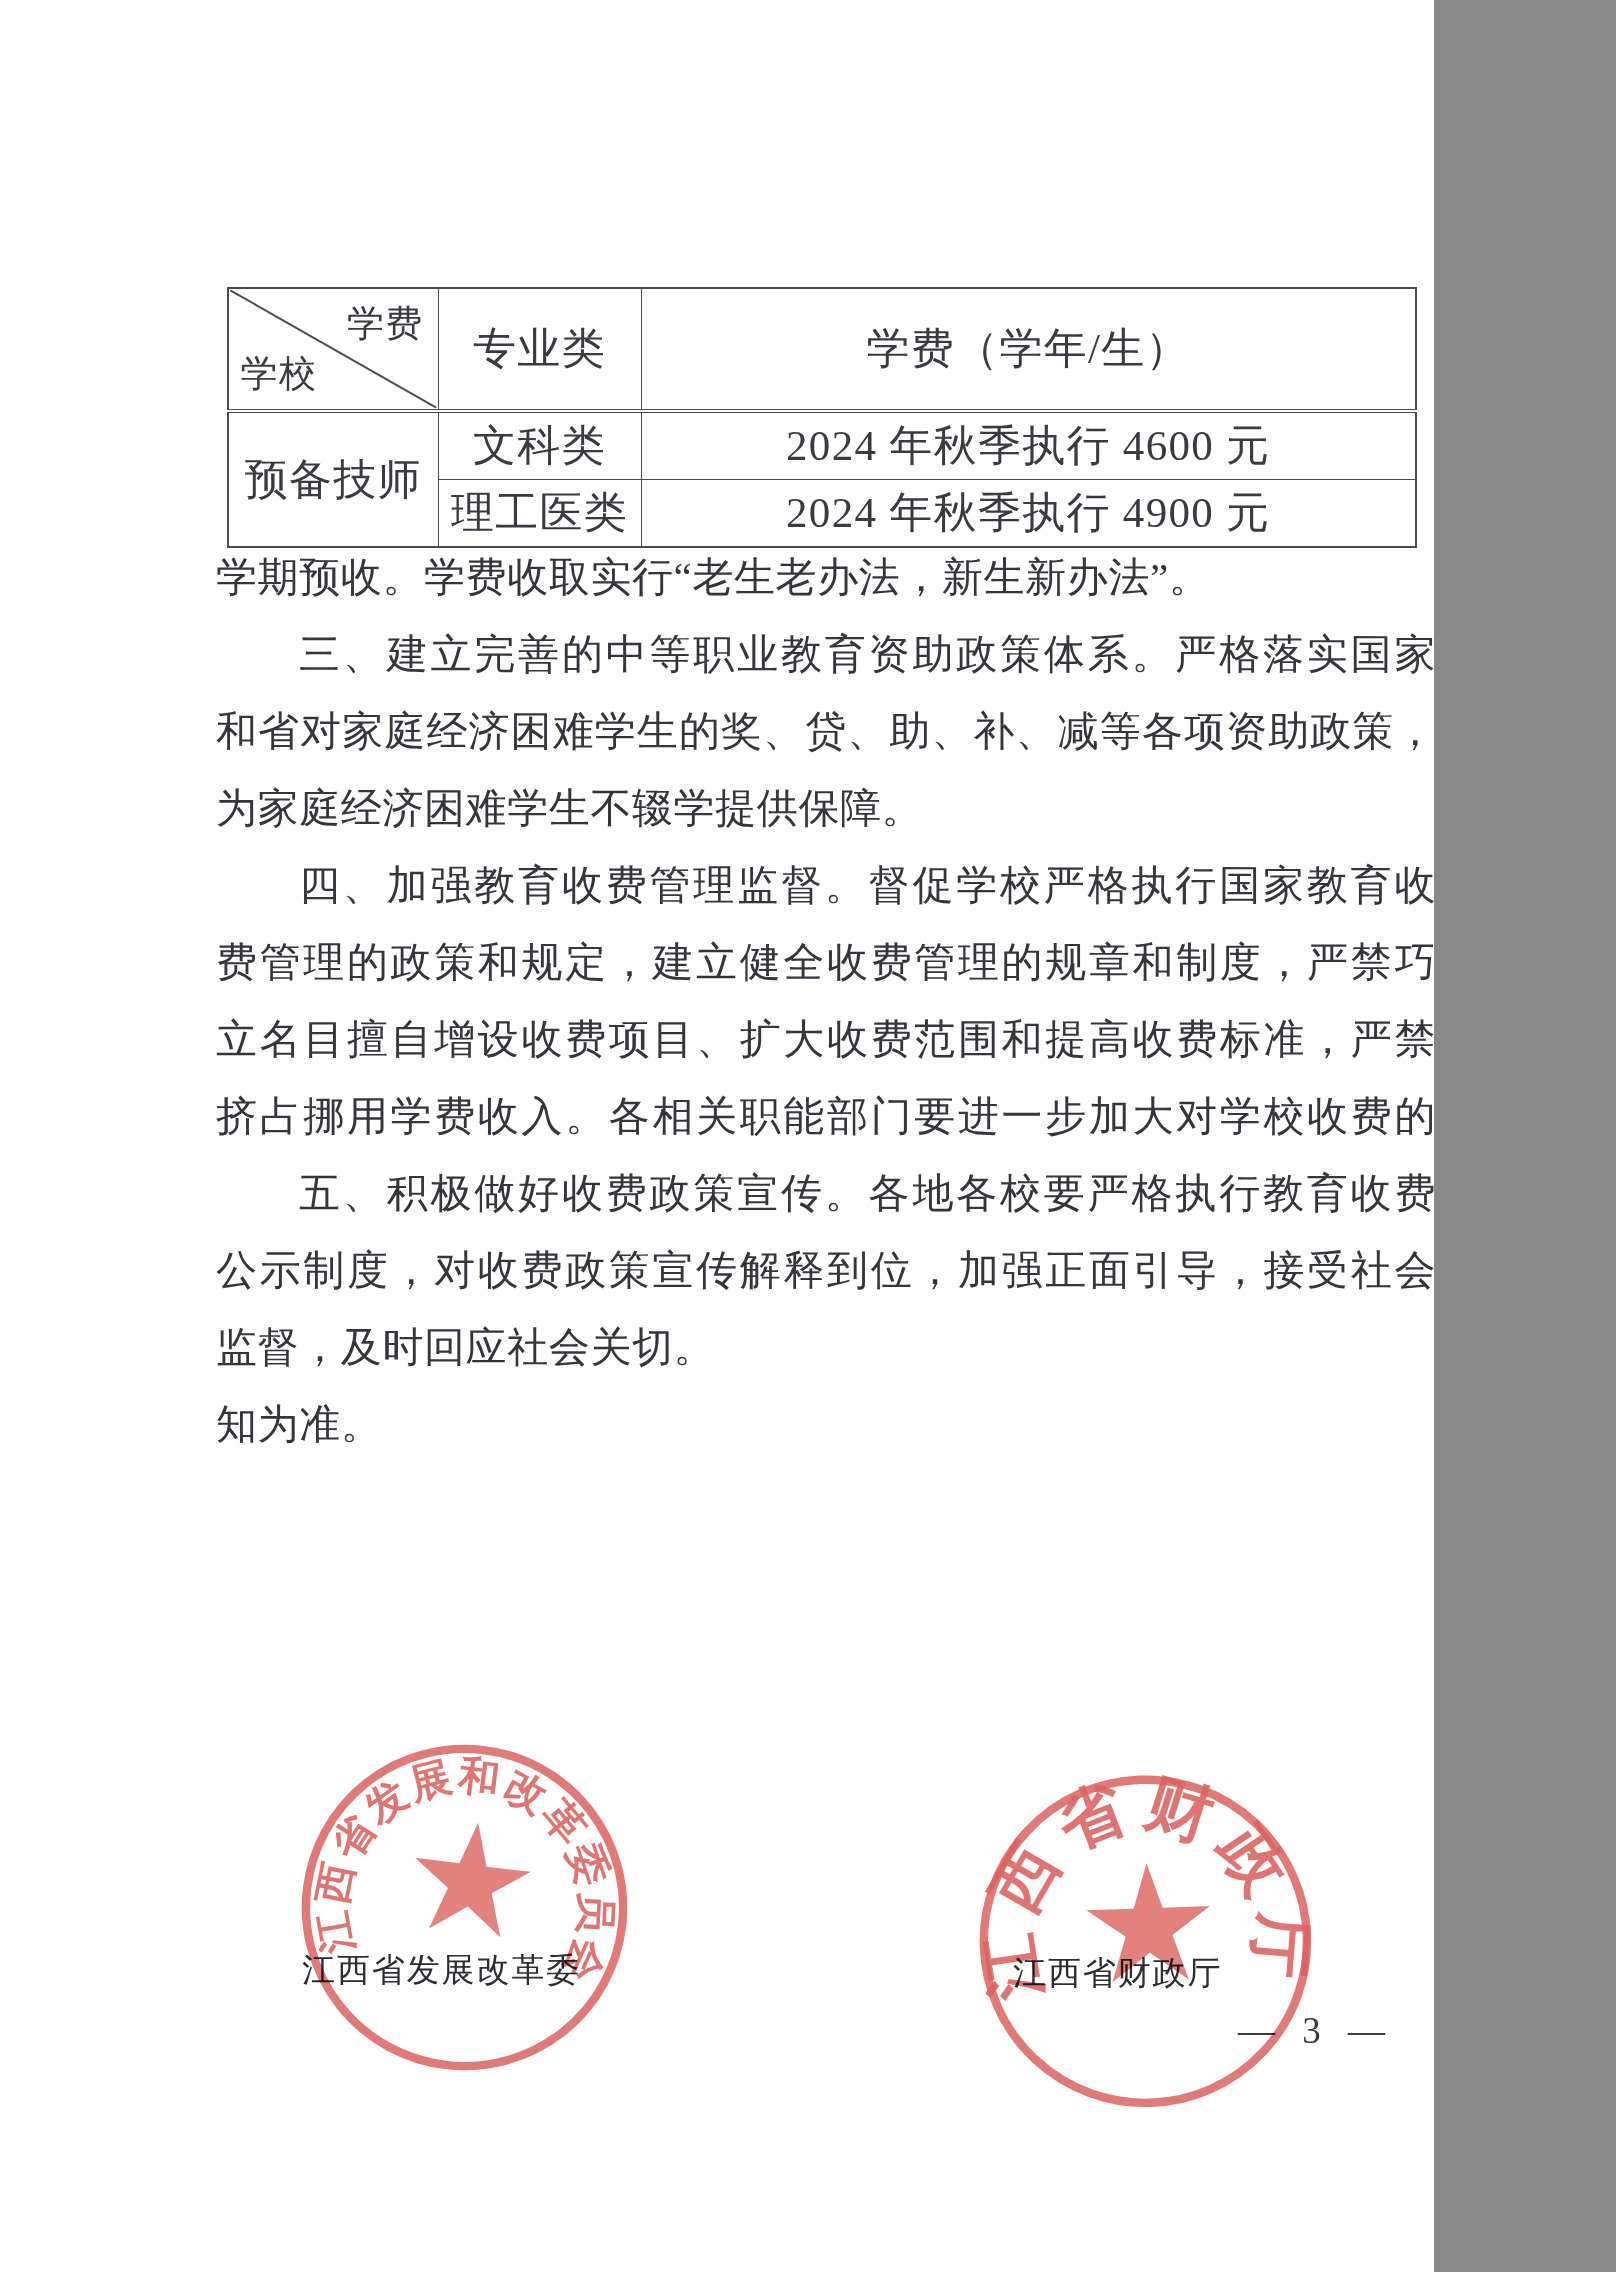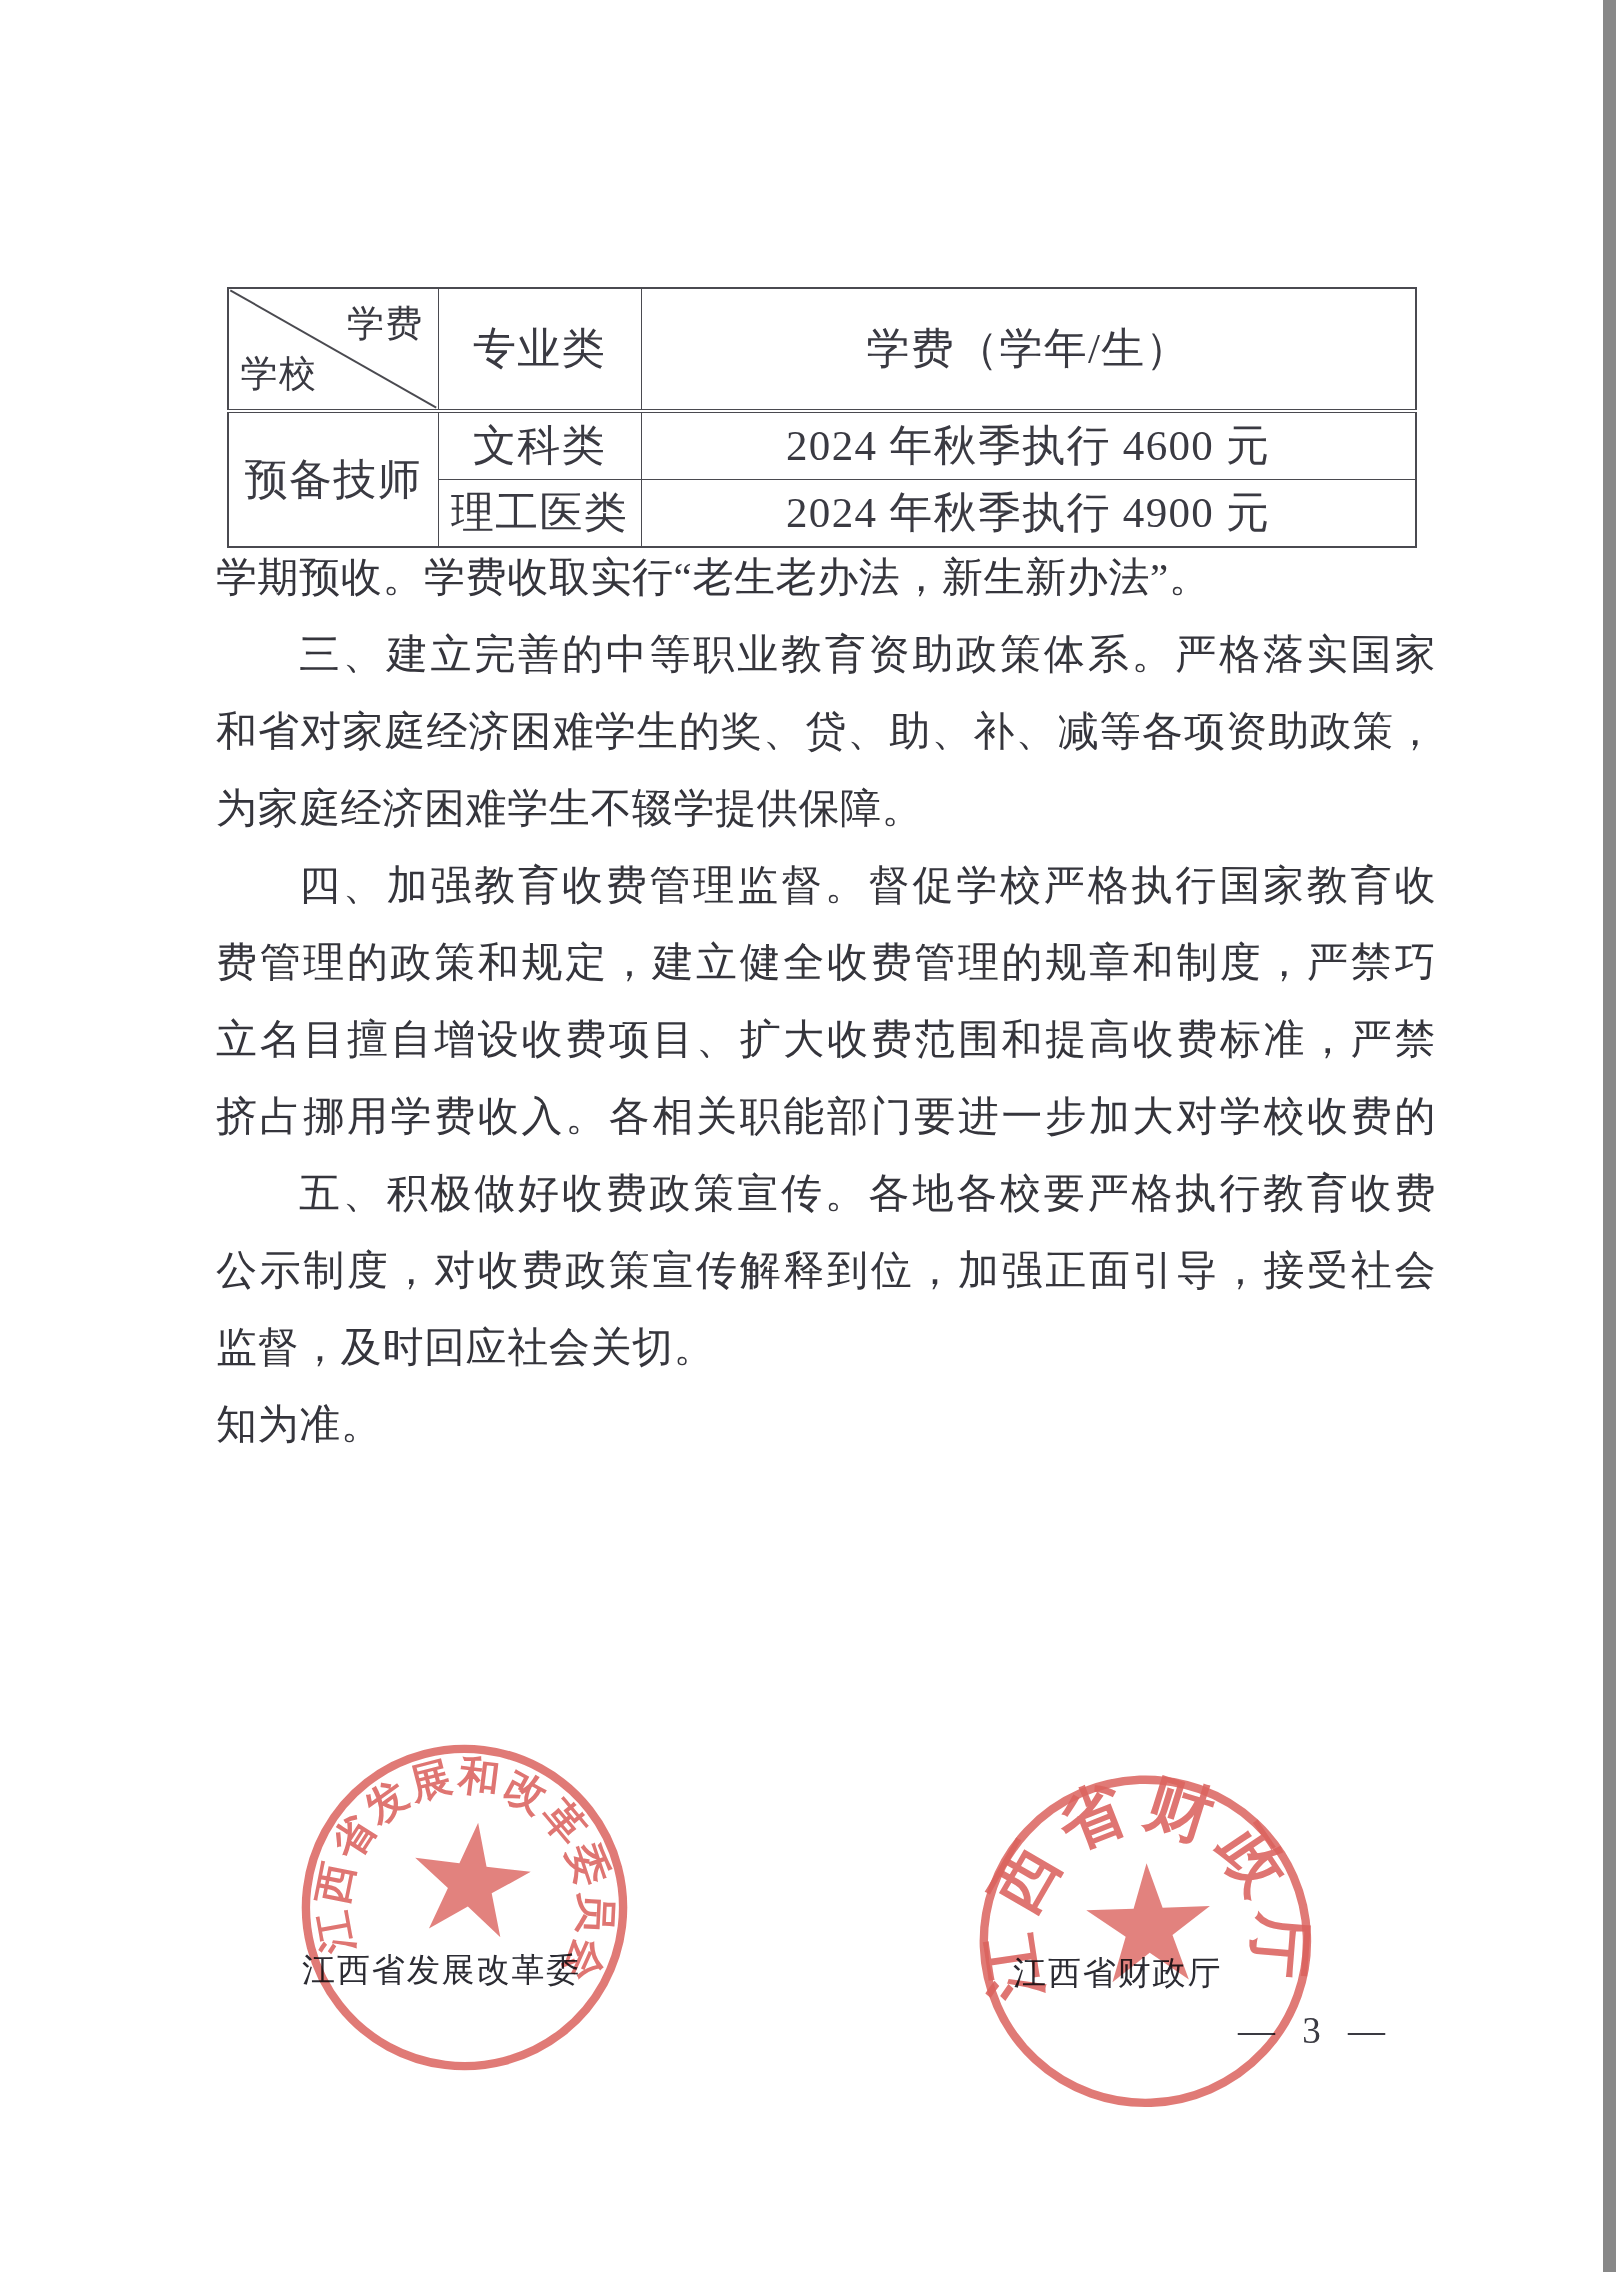--- a/index.html
+++ b/index.html
@@ -1,17 +1,17 @@
 <!DOCTYPE html>
 <html style="font-size:10.3px"><head>
 <meta charset="utf-8">
 <style>
   html,body{margin:0;padding:0;background:#888;}
   .page{
-    position:relative; width:1603px; height:2273px; background:#ffffff;
+    position:relative; width:1434px; height:2273px; background:#ffffff;
     font-family:"Liberation Serif","DejaVu Serif",serif; color:#33333a; overflow:hidden;
   }
   
   .fee-table{
     position:absolute; left:227px; top:287px; width:1188px;
     border-collapse:collapse; table-layout:fixed; font-size:43px; color:#3a3a42;
   }
   .fee-table td{
     border:1.9px solid #4a4a50; text-align:center; vertical-align:middle;
     padding:0; letter-spacing:1.3px;

